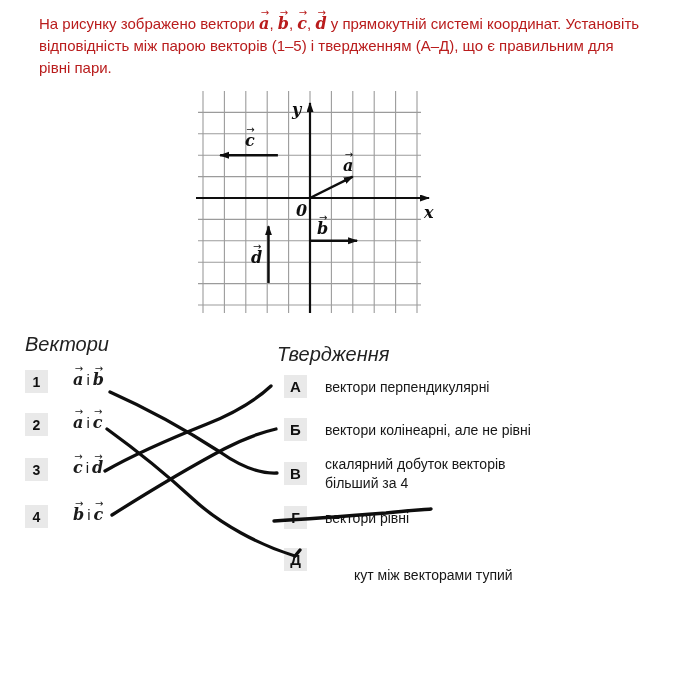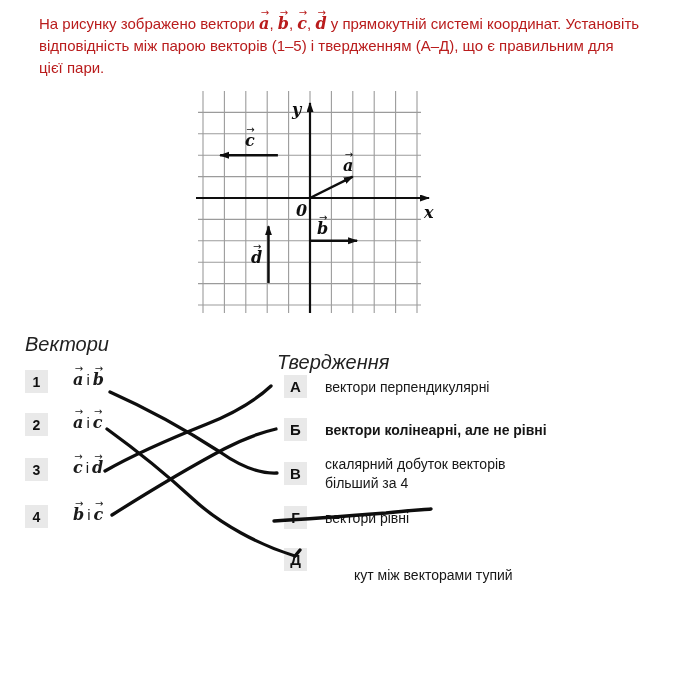--- a/index.html
+++ b/index.html
@@ -39,21 +39,21 @@
   .stmt-text{position:absolute;left:41px;width:330px;font-size:14px;line-height:19px;color:#161616;}
 </style>
 </head>
 <body>
 
 <div class="page">
 
   <div class="intro">
     <span>На рисунку зображено вектори </span><span class="vec"><span class="vec-arrow">→</span><span class="vec-letter">a</span></span><span>, </span><span class="vec"><span class="vec-arrow">→</span><span class="vec-letter">b</span></span><span>, </span><span class="vec"><span class="vec-arrow">→</span><span class="vec-letter">c</span></span><span>, </span><span class="vec"><span class="vec-arrow">→</span><span class="vec-letter">d</span></span><span> у прямокутній системі координат. Установіть</span><br>
     <span>відповідність між парою векторів (1–5) і твердженням (А–Д), що є правильним для</span><br>
-    <span>цієї пари.</span>
+    <span>рівні пари.</span>
   </div>
 
   <svg class="layer" width="698" height="687" viewBox="0 0 698 687">
     <defs>
       <marker id="ah" markerUnits="userSpaceOnUse" markerWidth="11" markerHeight="8" refX="9" refY="3.5" orient="auto">
         <path d="M0,0 L10,3.5 L0,7 Z" fill="#0e0e0e"></path>
       </marker>
     </defs>
     <g id="figure-root">
         <line x1="203" y1="91" x2="203" y2="313" stroke="#9b9b9b" stroke-width="1.1"></line>
@@ -89,21 +89,21 @@
   <span class="figlabel" style="left:292px;top:100px;">y</span>
   <span class="figlabel" style="left:424px;top:203px;">x</span>
   <span class="figlabel" style="left:296px;top:201px;">0</span>
 
   <span class="vec figlabel" style="left:343px;top:158px;"><span class="vec-arrow">→</span><span class="vec-letter">a</span></span>
   <span class="vec figlabel" style="left:317px;top:221px;"><span class="vec-arrow">→</span><span class="vec-letter">b</span></span>
   <span class="vec figlabel" style="left:245px;top:133px;"><span class="vec-arrow">→</span><span class="vec-letter">c</span></span>
   <span class="vec figlabel" style="left:251px;top:250px;"><span class="vec-arrow">→</span><span class="vec-letter">d</span></span>
 
   <div class="col-header" style="left:25px;top:333px;">Вектори</div>
-  <div class="col-header" style="left:277px;top:351px;text-align:center;">Твердження</div>
+  <div class="col-header" style="left:277px;top:343px;text-align:center;">Твердження</div>
 
   <div class="pair-row" style="top:370px;">
     <div class="num-box">1</div>
     <div class="pair"><span class="vec"><span class="vec-arrow">→</span><span class="vec-letter">a</span></span><span class="conj">і</span><span class="vec"><span class="vec-arrow">→</span><span class="vec-letter">b</span></span></div>
   </div>
   <div class="pair-row" style="top:413px;">
     <div class="num-box">2</div>
     <div class="pair"><span class="vec"><span class="vec-arrow">→</span><span class="vec-letter">a</span></span><span class="conj">і</span><span class="vec"><span class="vec-arrow">→</span><span class="vec-letter">c</span></span></div>
   </div>
   <div class="pair-row" style="top:458px;">
@@ -114,21 +114,21 @@
     <div class="num-box">4</div>
     <div class="pair"><span class="vec"><span class="vec-arrow">→</span><span class="vec-letter">b</span></span><span class="conj">і</span><span class="vec"><span class="vec-arrow">→</span><span class="vec-letter">c</span></span></div>
   </div>
 
   <div class="stmt-row" style="top:375px;">
     <div class="letter-box" style="top:0;">А</div>
     <div class="stmt-text" style="top:3px;">вектори перпендикулярні</div>
   </div>
   <div class="stmt-row" style="top:418px;">
     <div class="letter-box" style="top:0;">Б</div>
-    <div class="stmt-text" style="top:3px;font-weight:bold;">вектори колінеарні, але не рівні</div>
+    <div class="stmt-text" style="top:3px;">вектори колінеарні, але не рівні</div>
   </div>
   <div class="stmt-row" style="top:455px;">
     <div class="letter-box" style="top:7px;">В</div>
     <div class="stmt-text" style="top:0;"><span>скалярний добуток векторів</span><br><span>більший за 4</span></div>
   </div>
   <div class="stmt-row" style="top:506px;">
     <div class="letter-box" style="top:0;">Г</div>
     <div class="stmt-text" style="top:3px;">вектори рівні</div>
   </div>
   <div class="stmt-row" style="top:548px;">

